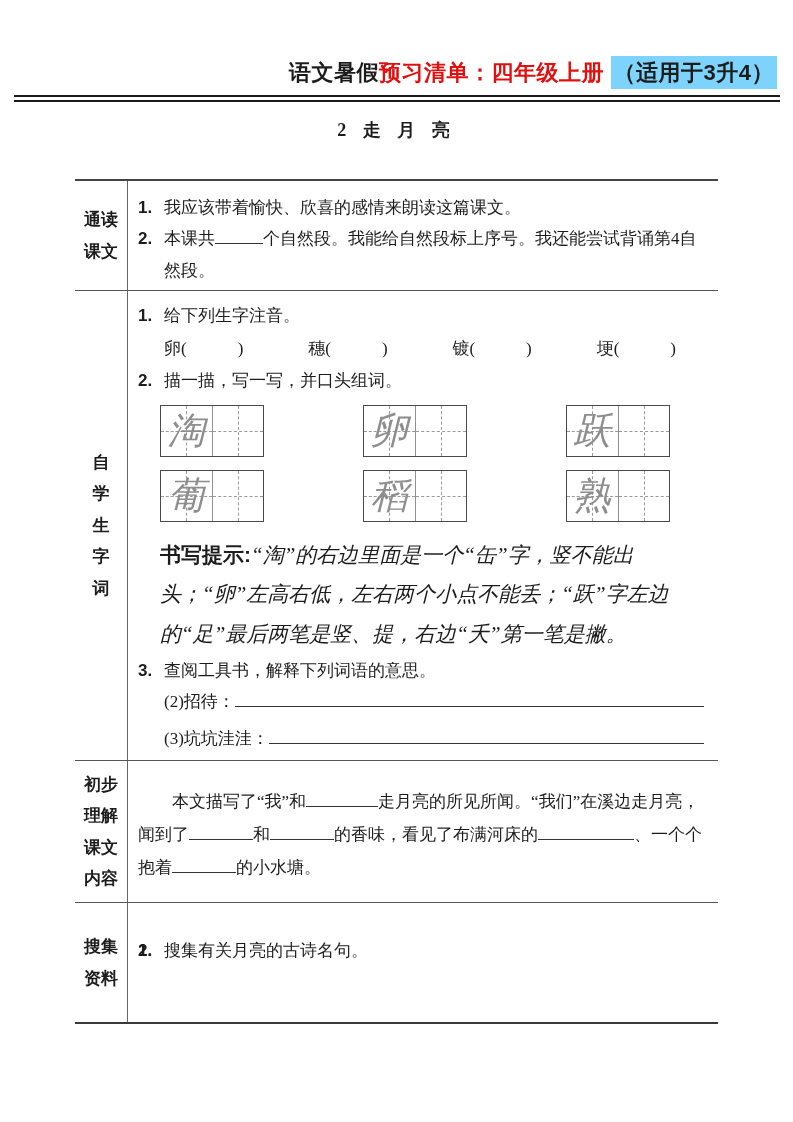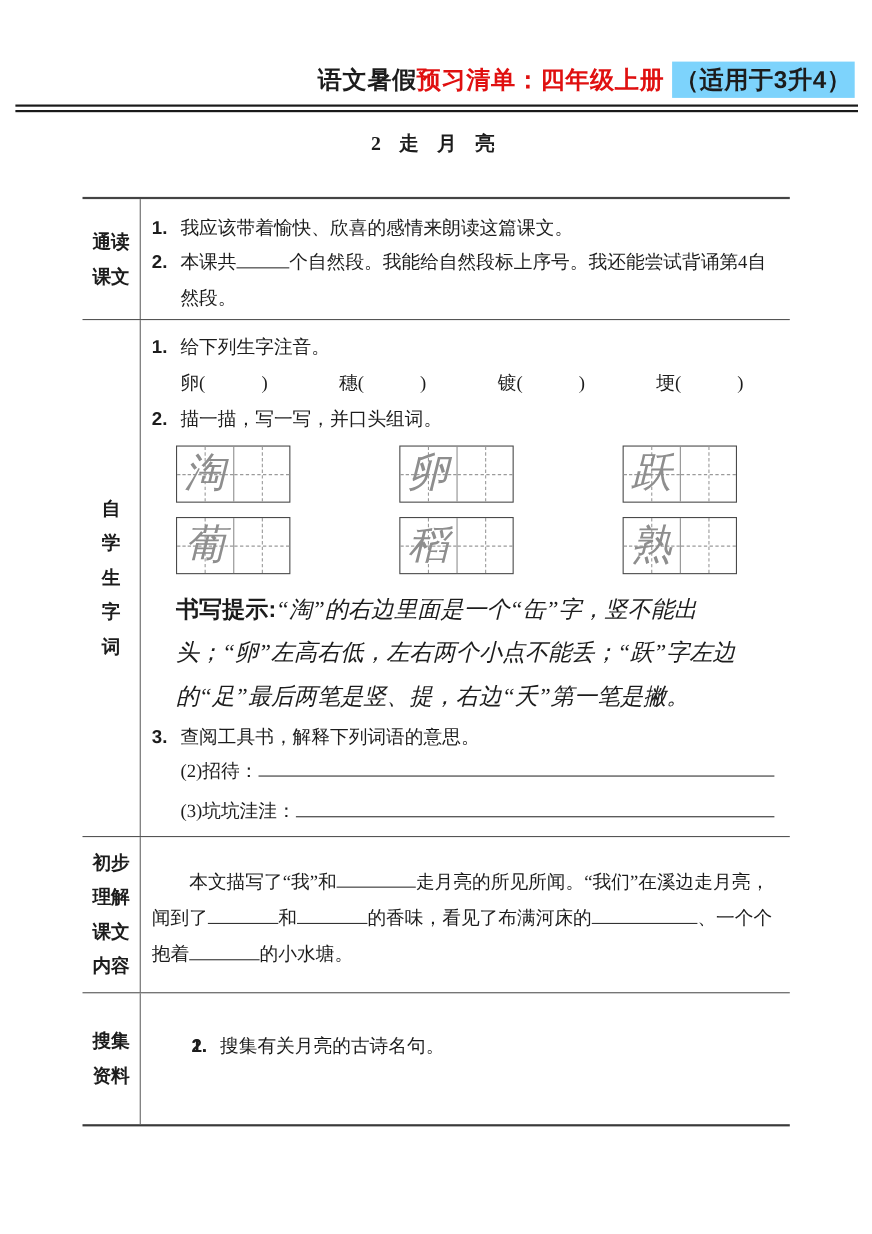--- a/index.html
+++ b/index.html
@@ -17,21 +17,21 @@
     border-top:2px solid #1a1a1a; border-bottom:2px solid #1a1a1a; }
 
   
   .title { position:absolute; top:118px; left:0; width:100%; text-align:center;
     font-size:18px; font-weight:bold; letter-spacing:6px; }
 
   
   .sheet { position:absolute; left:75px; top:179px; width:643px;
     border-top:2px solid #444; border-bottom:2px solid #3a3a3a; }
   .trow { display:flex; border-bottom:1.5px solid #555; }
-  .trow:last-child { border-bottom:none;gap:36px; }
+  .trow:last-child { border-bottom:none; }
   .lcell { width:53px; flex:0 0 53px; border-right:1px solid #666;
     display:flex; align-items:center; justify-content:center; text-align:center;
     font-family:"Liberation Sans","DejaVu Sans",sans-serif; font-weight:bold;
     font-size:17px; line-height:1.85; white-space:pre-line; }
   .ccell { flex:1; font-size:17px; line-height:1.85; overflow:hidden; }
 
   .r1 { height:110px; } .r2 { height:470px; } .r3 { height:142px; } .r4 { height:119px; }
   .r1 .ccell { padding:11px 12px 0 10px; }
   .r2 .ccell { padding:10px 8px 0 10px; line-height:1.8; }
   .r3 .ccell { padding:24px 8px 0 10px; line-height:1.95; }

